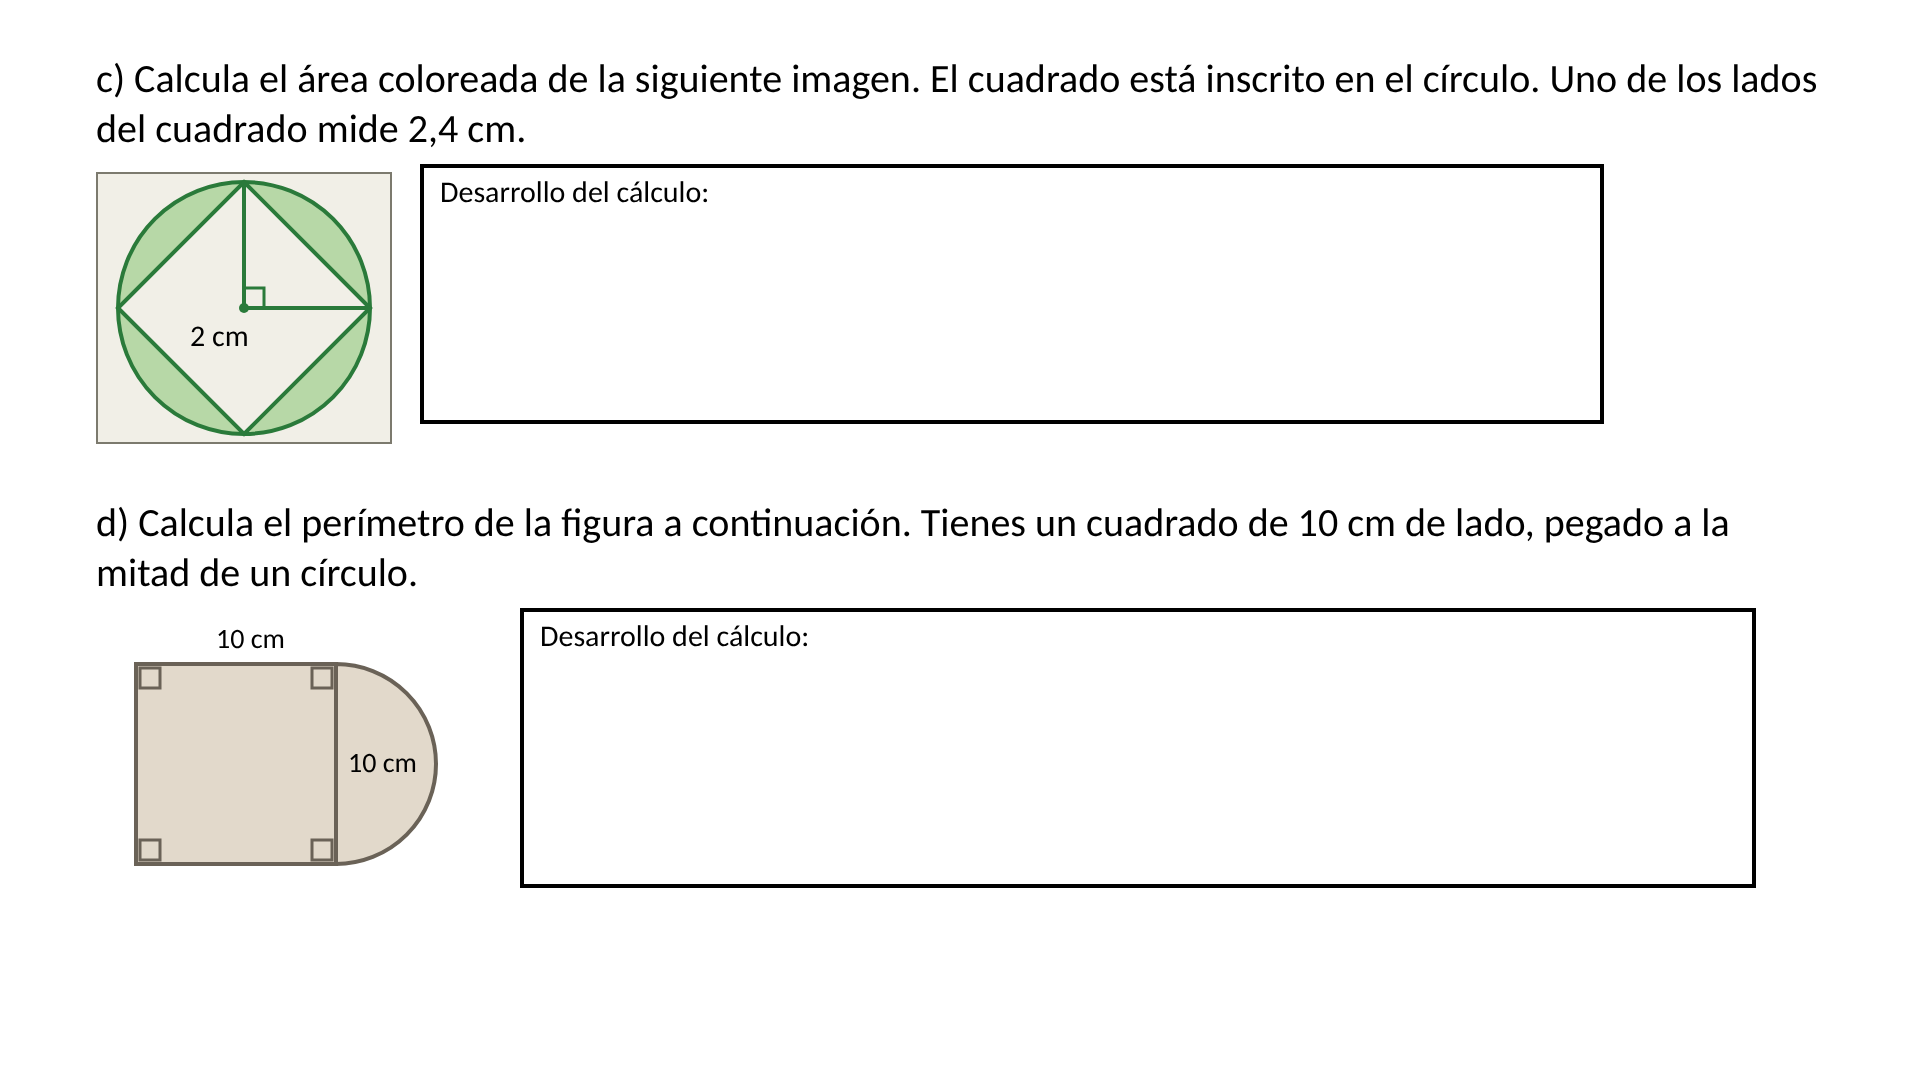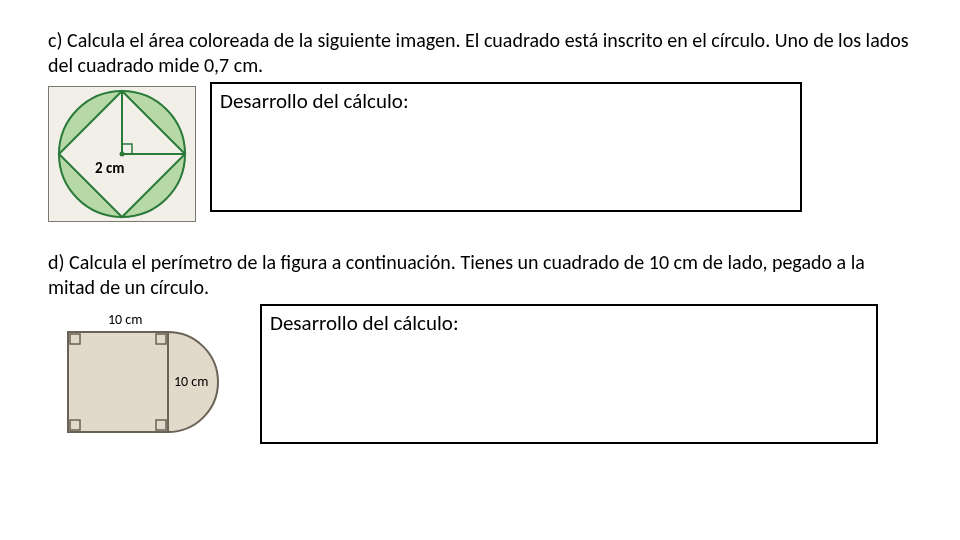--- a/index.html
+++ b/index.html
@@ -26,27 +26,26 @@
     margin-bottom: 28px;
   }
   .figure-c {
     width: 148px;
     height: 136px;
     background: #f1efe7;
     position: relative;
     border: 1px solid #7c7a6e;
     flex: 0 0 auto;
     margin-top: 4px;
-    font-weight: bold;
   }
   .calc-box {
     border: 2px solid #000;
     padding: 4px 8px 8px 8px;
     min-height: 130px;
-    font-size: 21px;
+    font-size: 15px;
   }
   .calc-box-c {
     width: 592px;
   }
   .calc-box-d {
     width: 618px;
     min-height: 140px;
   }
   .figure-d-wrap {
     width: 198px;
@@ -56,21 +55,21 @@
   }
   .figure-d-svg {
     display: block;
   }
 </style>
 </head>
 <body>
 
 <div class="content">
 
-  <p class="prompt">c) Calcula el área coloreada de la siguiente imagen. El cuadrado está inscrito en el círculo. Uno de los lados del cuadrado mide 0,7 cm.</p>
+  <p class="prompt">c) Calcula el área coloreada de la siguiente imagen. El cuadrado está inscrito en el círculo. Uno de los lados del cuadrado mide 2,4 cm.</p>
 
   <div class="row">
     <div class="figure-c">
       <svg width="146" height="134" viewBox="0 0 146 134">
 
         <circle cx="73" cy="67" r="63" fill="#b7d8a7" stroke="#2a7a3a" stroke-width="2"></circle>
 
         <polygon points="73,4 136,67 73,130 10,67" fill="#f1efe7" stroke="#2a7a3a" stroke-width="2"></polygon>
 
         <line x1="73" y1="67" x2="136" y2="67" stroke="#2a7a3a" stroke-width="2"></line>

